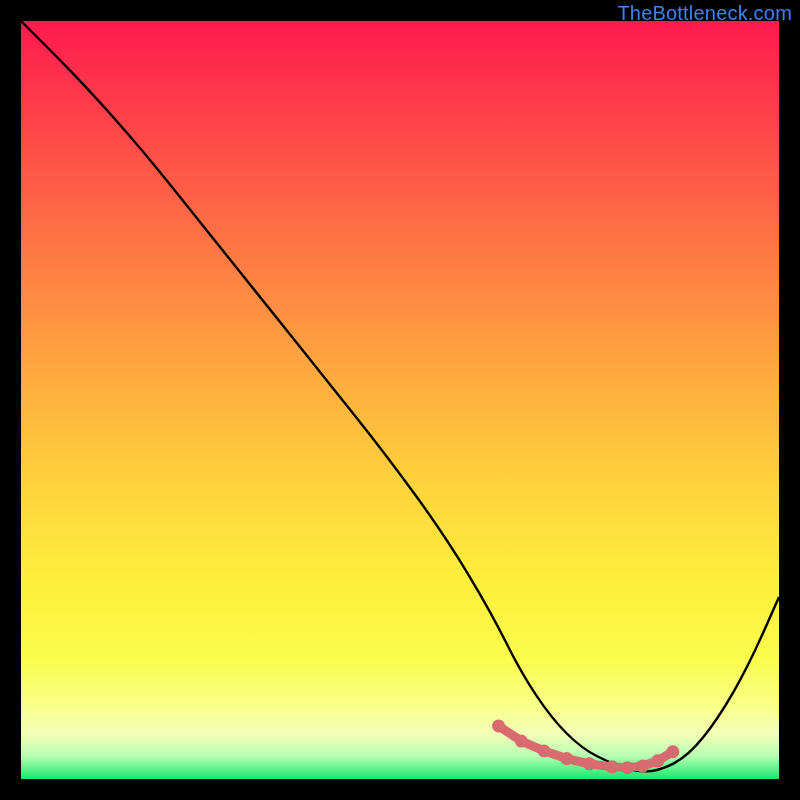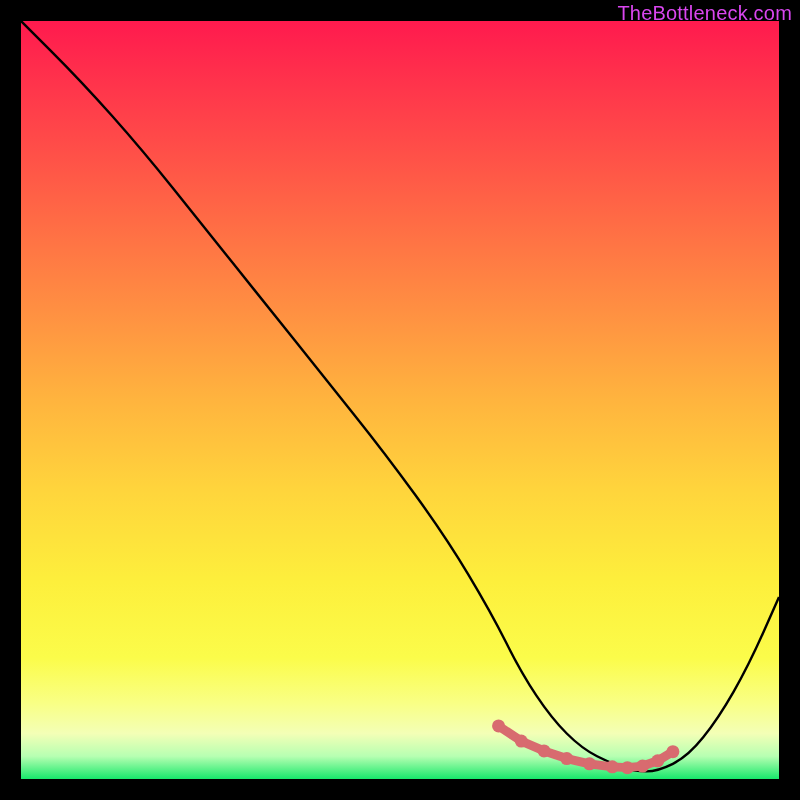--- a/index.html
+++ b/index.html
@@ -45,21 +45,21 @@
     position: absolute;
     left: 0;
     top: 0;
     width: 758px;
     height: 758px;
   }
   .watermark {
     position: absolute;
     top: 2px;
     right: 8px;
-    color: #d946ef;
+    color: #3b82f6;
     font-size: 20px;
     letter-spacing: 0.2px;
     font-weight: 500;
     user-select: none;
   }
 </style>
 </head>
 <body>
 
 <div class="watermark">TheBottleneck.com</div>

